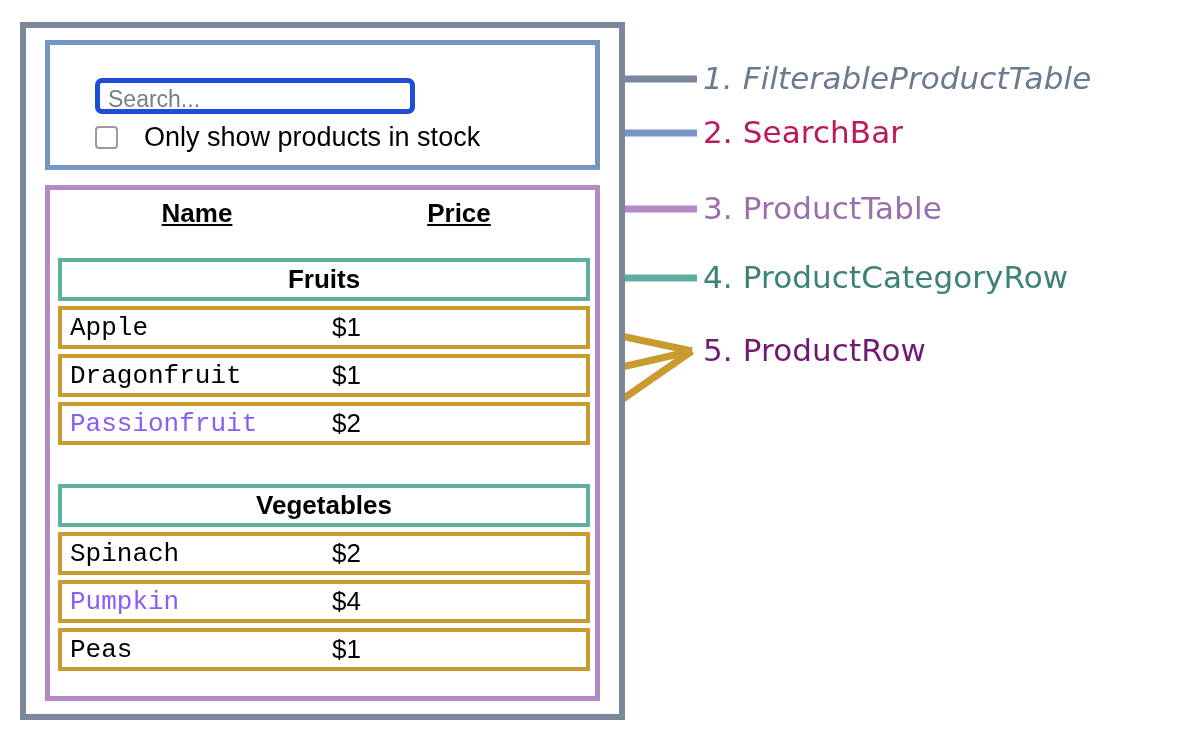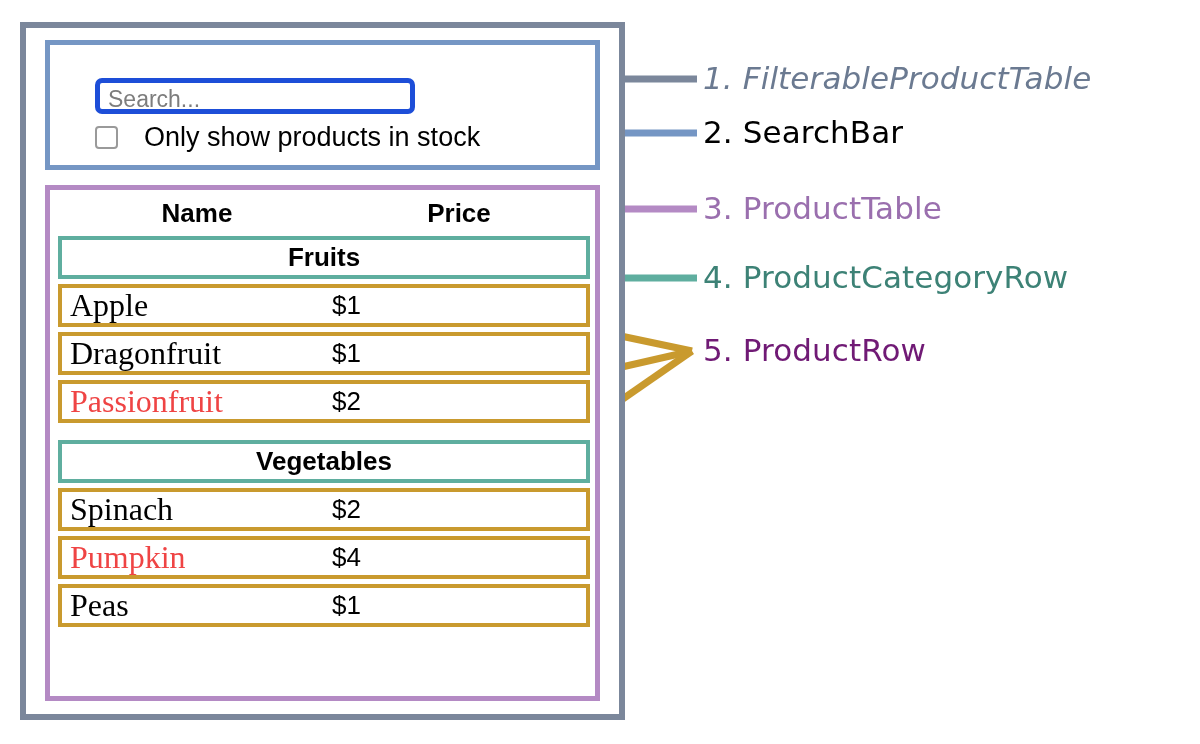--- a/index.html
+++ b/index.html
@@ -118,33 +118,35 @@
     display: flex;
     height: 46px;
     align-items: center;
   }
   .head-cell {
     font-family: "Liberation Sans", sans-serif;
     font-size: 26px;
     font-weight: bold;
     color: #000000;
     text-align: center;
+    text-decoration: underline;
   }
   .col-name { width: 278px; }
   .col-price { width: 246px; }
 
   .cat-row {
     height: 43px;
     border: 4px solid #5fae9f;
     box-sizing: border-box;
     background: #ffffff;
     display: flex;
     align-items: center;
     justify-content: center;
     margin-bottom: 5px;
+    margin-top: 22px;
   }
   .cat-row-text {
     font-family: "Liberation Sans", sans-serif;
     font-size: 26px;
     font-weight: bold;
     color: #000000;
   }
 
   .prod-row {
     height: 43px;
@@ -152,26 +154,26 @@
     box-sizing: border-box;
     background: #ffffff;
     display: flex;
     align-items: center;
     margin-bottom: 5px;
   }
   .prod-name {
     width: 270px;
     padding-left: 8px;
     box-sizing: border-box;
-    font-family: Liberation Serif, serif;
-    font-size: 32px;
-    color: #000000;
-    white-space: nowrap;
-  }
-  .prod-name.out-of-stock { color: #ef4444; }
+    font-family: Liberation Mono, monospace;
+    font-size: 26px;
+    color: #000000;
+    white-space: nowrap;
+  }
+  .prod-name.out-of-stock { color: #8b5cf6; }
   .prod-price {
     font-family: "Liberation Sans", sans-serif;
     font-size: 26px;
     color: #000000;
     white-space: nowrap;
   }
   .cat-gap { height: 12px; }
 
   
   .legend-label {
@@ -262,21 +264,21 @@
       </div>
 
     </div>
   </div>
 
   <div class="legend-label" style="top:63px;color:#6b7a91;font-style:italic;">
     <span class="legend-num">1.</span>
     <span>FilterableProductTable</span>
   </div>
 
-  <div class="legend-label" style="top:117px;color:#000000;">
+  <div class="legend-label" style="top:117px;color:#be185d;">
     <span class="legend-num">2.</span>
     <span>SearchBar</span>
   </div>
 
   <div class="legend-label" style="top:193px;color:#9a6fae;">
     <span class="legend-num">3.</span>
     <span>ProductTable</span>
   </div>
 
   <div class="legend-label" style="top:262px;color:#3d8276;">

